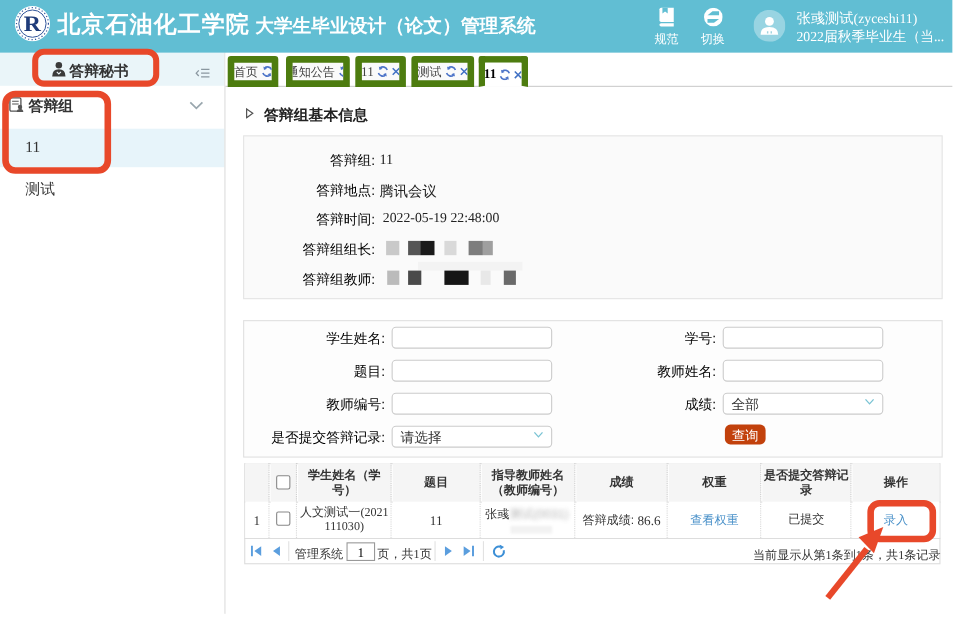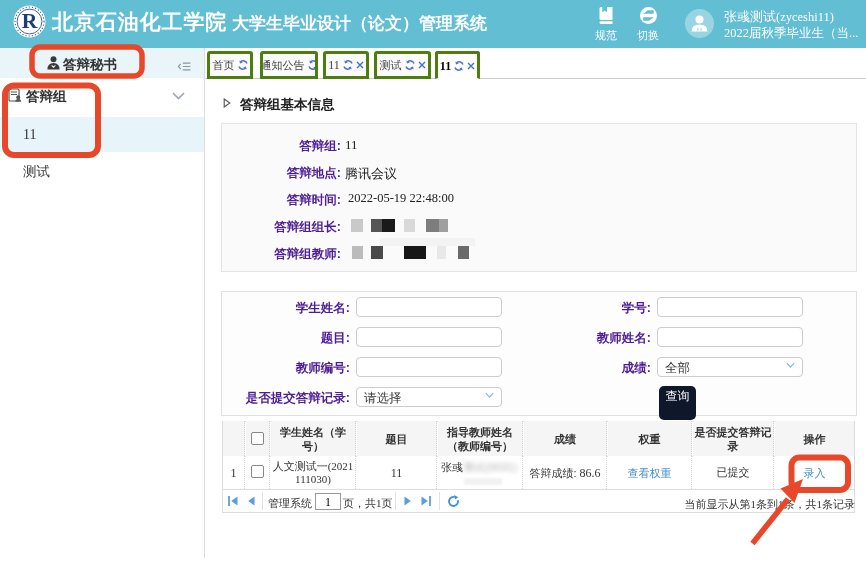--- a/index.html
+++ b/index.html
@@ -1,19 +1,19 @@
 <!DOCTYPE html>
 <html><head>
 <meta charset="utf-8">
 <style>
 * { margin:0; padding:0; box-sizing:border-box; }
 html,body { width:866px; height:561px; }
 body { font-family:"Liberation Sans",sans-serif; position:relative; background:#fff; overflow:hidden; }
 .abs { position:absolute; }
-.lbl { font-weight:bold; color:#4c1d95; font-size:12.5px; text-align:right; }
+.lbl { font-weight:normal; color:#000000; font-size:12.5px; text-align:right; }
 .inp { position:absolute; width:146px; height:20px; border:1px solid #ccc; border-radius:4px; background:#fff; }
 .sel-txt { position:absolute; font-size:12.5px; color:#333; }
 .chev { position:absolute; width:9px; height:9px; }
 .link { color:#478fc8; }
 .num { font-family:"Liberation Serif",serif; }
 </style>
 </head>
 <body>
 
 <div class="abs" style="left:0;top:0;width:866px;height:48px;background:#61bed3;"></div>
@@ -73,21 +73,21 @@
 </svg>
 <div class="abs" style="left:0;top:117px;width:204px;height:34.5px;background:#e7f4fa;"></div>
 <div class="abs num" style="left:23px;top:127px;font-size:14px;color:#333;">11</div>
 <div class="abs" style="left:23px;top:163px;font-size:13.5px;color:#333;">测试</div>
 
 <div class="abs" style="left:204px;top:48px;width:1px;height:510px;background:#ddd;"></div>
 
 <div class="abs" style="left:205px;top:48px;width:661px;height:30px;background:#fff;"></div>
 <div class="abs" style="left:205px;top:78px;width:661px;height:1px;background:#ccc;"></div>
 <style>
-.tab { position:absolute; top:51px; height:28px; background:#fafafa; border:3px solid #4d7c0f; border-radius:3px 3px 0 0; font-size:11px; color:#444; display:flex; align-items:center; justify-content:center; gap:3px; white-space:nowrap; overflow:hidden; }
+.tab { position:absolute; top:51px; height:28px; background:#fafafa; border:6px solid #4d7c0f; border-radius:3px 3px 0 0; font-size:11px; color:#444; display:flex; align-items:center; justify-content:center; gap:3px; white-space:nowrap; overflow:hidden; }
 .tab.active { background:#fff; border-bottom:1px solid #fff; font-weight:bold; color:#000; }
 .ticon { display:block; flex:none; }
 </style>
 <div class="tab" style="left:207px;width:46px;">首页 <svg class="ticon" width="10" height="10" viewBox="0 0 10 10">
       <path d="M9 3.6 A4 4 0 0 0 2.6 1.8 M1 6.4 A4 4 0 0 0 7.4 8.2" stroke="#4d74c8" stroke-width="1.5" fill="none"></path>
       <path d="M1.4 0.4 L2 3.6 L4.8 2.4 Z" fill="#4d74c8"></path>
       <path d="M8.6 9.6 L8 6.4 L5.2 7.6 Z" fill="#4d74c8"></path>
     </svg></div>
 <div class="tab" style="left:260px;width:58px;">通知公告 <svg class="ticon" width="10" height="10" viewBox="0 0 10 10">
       <path d="M9 3.6 A4 4 0 0 0 2.6 1.8 M1 6.4 A4 4 0 0 0 7.4 8.2" stroke="#4d74c8" stroke-width="1.5" fill="none"></path>
@@ -169,21 +169,21 @@
 <div class="sel-txt" style="left:665px;top:360px;">全部</div>
 <svg class="chev" style="left:786px;top:361px;" width="11" height="8" viewBox="0 0 11 8">
     <path d="M1 1 L5.5 6 L10 1" stroke="#7bc4d4" stroke-width="1.5" fill="none"></path>
   </svg>
 <div class="lbl abs" style="left:210px;top:390px;width:140px;">是否提交答辩记录:</div>
 <div class="inp" style="left:356px;top:387px;"></div>
 <div class="sel-txt" style="left:364px;top:390px;">请选择</div>
 <svg class="chev" style="left:485px;top:391px;" width="11" height="8" viewBox="0 0 11 8">
     <path d="M1 1 L5.5 6 L10 1" stroke="#7bc4d4" stroke-width="1.5" fill="none"></path>
   </svg>
-<div class="abs" style="left:659px;top:386px;width:37px;height:34px;background:#0f172a;border-radius:5px;color:#fff;font-size:12px;text-align:center;line-height:21px;">查询</div>
+<div class="abs" style="left:659px;top:386px;width:37px;height:18px;background:#c2410c;border-radius:5px;color:#fff;font-size:12px;text-align:center;line-height:21px;">查询</div>
 
 <style>
 .th { position:absolute; top:421px; height:35px; background:#f5f5f5; border-right:1px dotted #d0d0d0; font-size:11px; font-weight:bold; color:#333; text-align:center; display:flex; align-items:center; justify-content:center; line-height:14px; }
 .td { position:absolute; top:456px; height:33px; background:#fff; border-right:1px dotted #d8d8d8; font-size:11px; white-space:nowrap; color:#333; text-align:center; display:flex; align-items:center; justify-content:center; line-height:14px; }
 .cb { position:absolute; width:13px; height:13px; border:1px solid #888; border-radius:2px; background:#fff; }
 </style>
 <div class="abs" style="left:222px;top:421px;width:633px;height:92px;border:1px solid #ddd;"></div>
 <div class="abs" style="left:222px;top:456px;width:633px;height:1px;background:#ddd;"></div>
 <div class="abs" style="left:222px;top:489px;width:633px;height:1px;background:#ddd;"></div>
 

